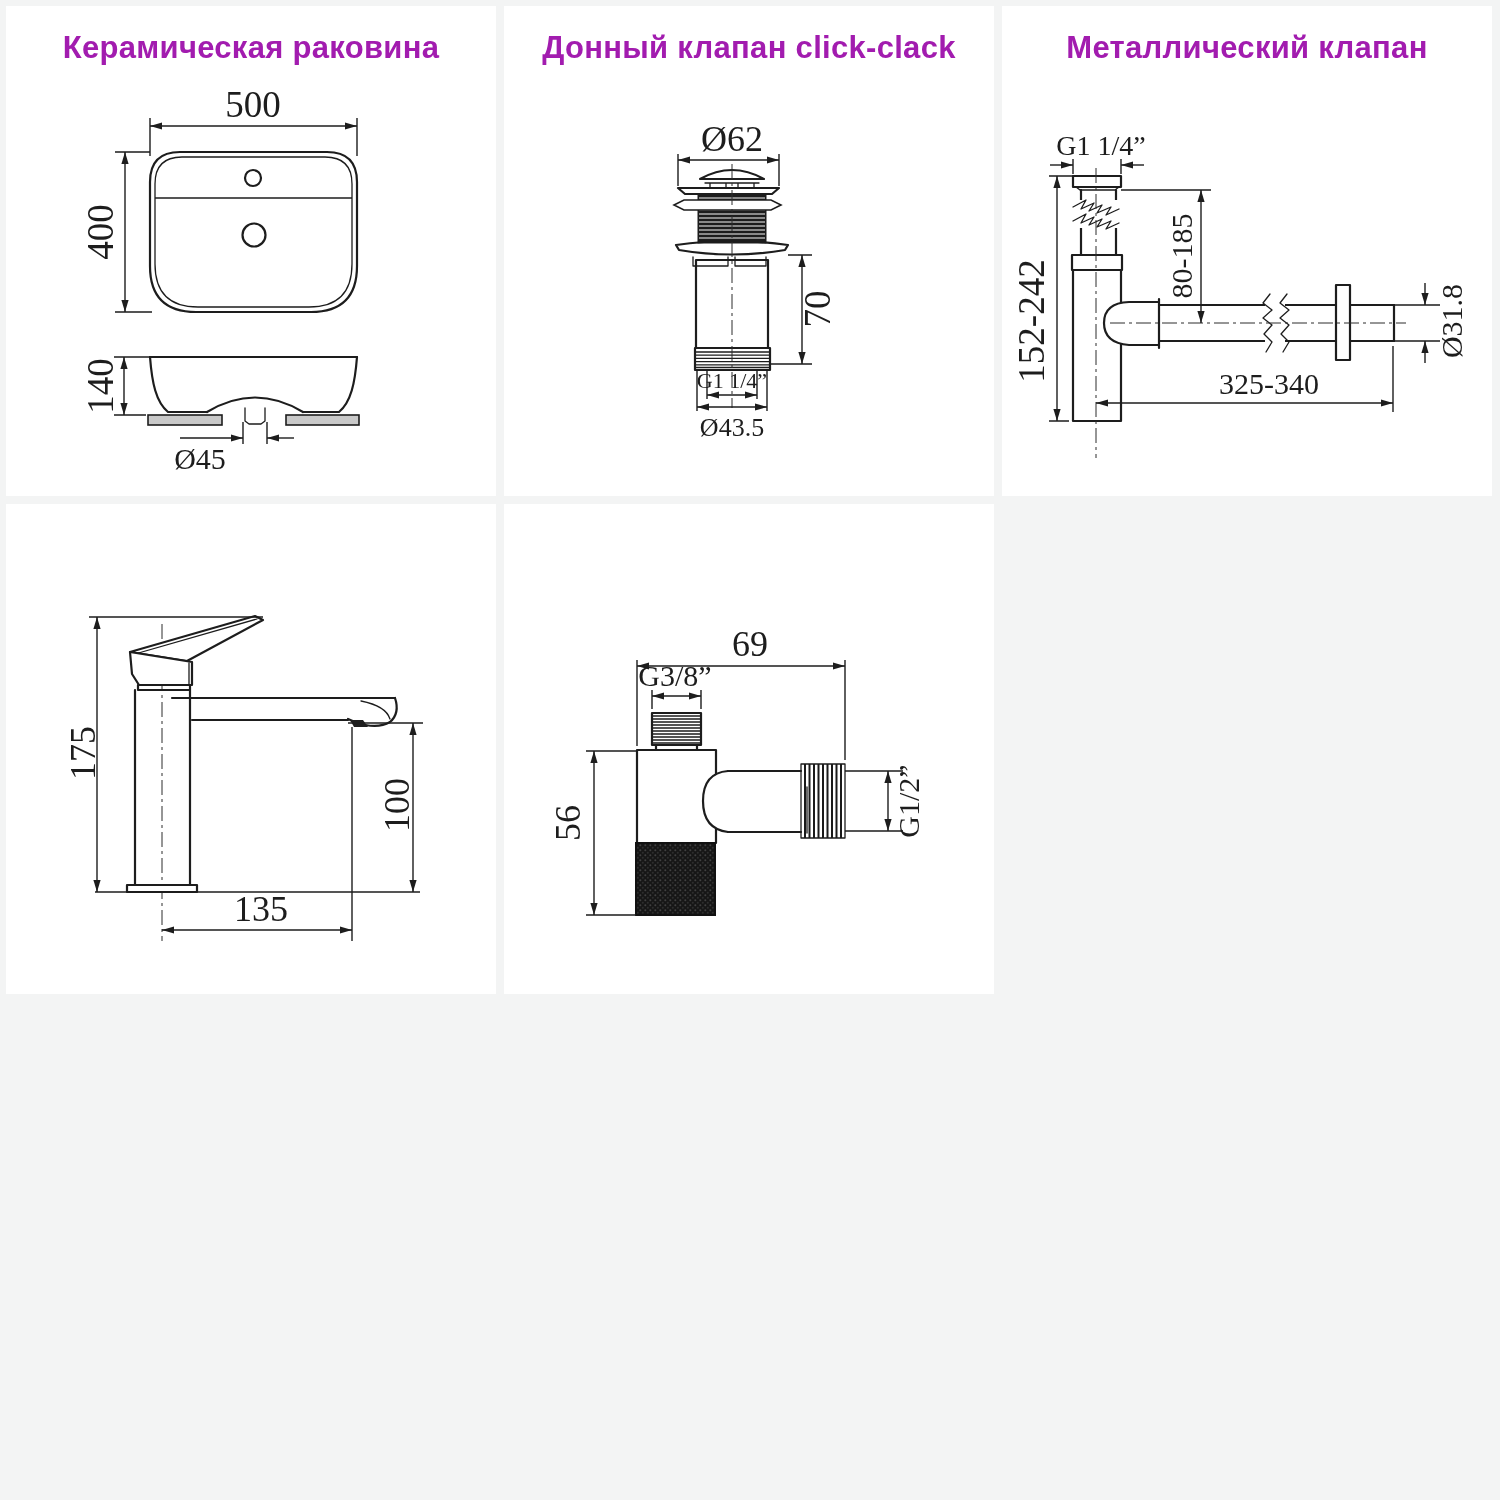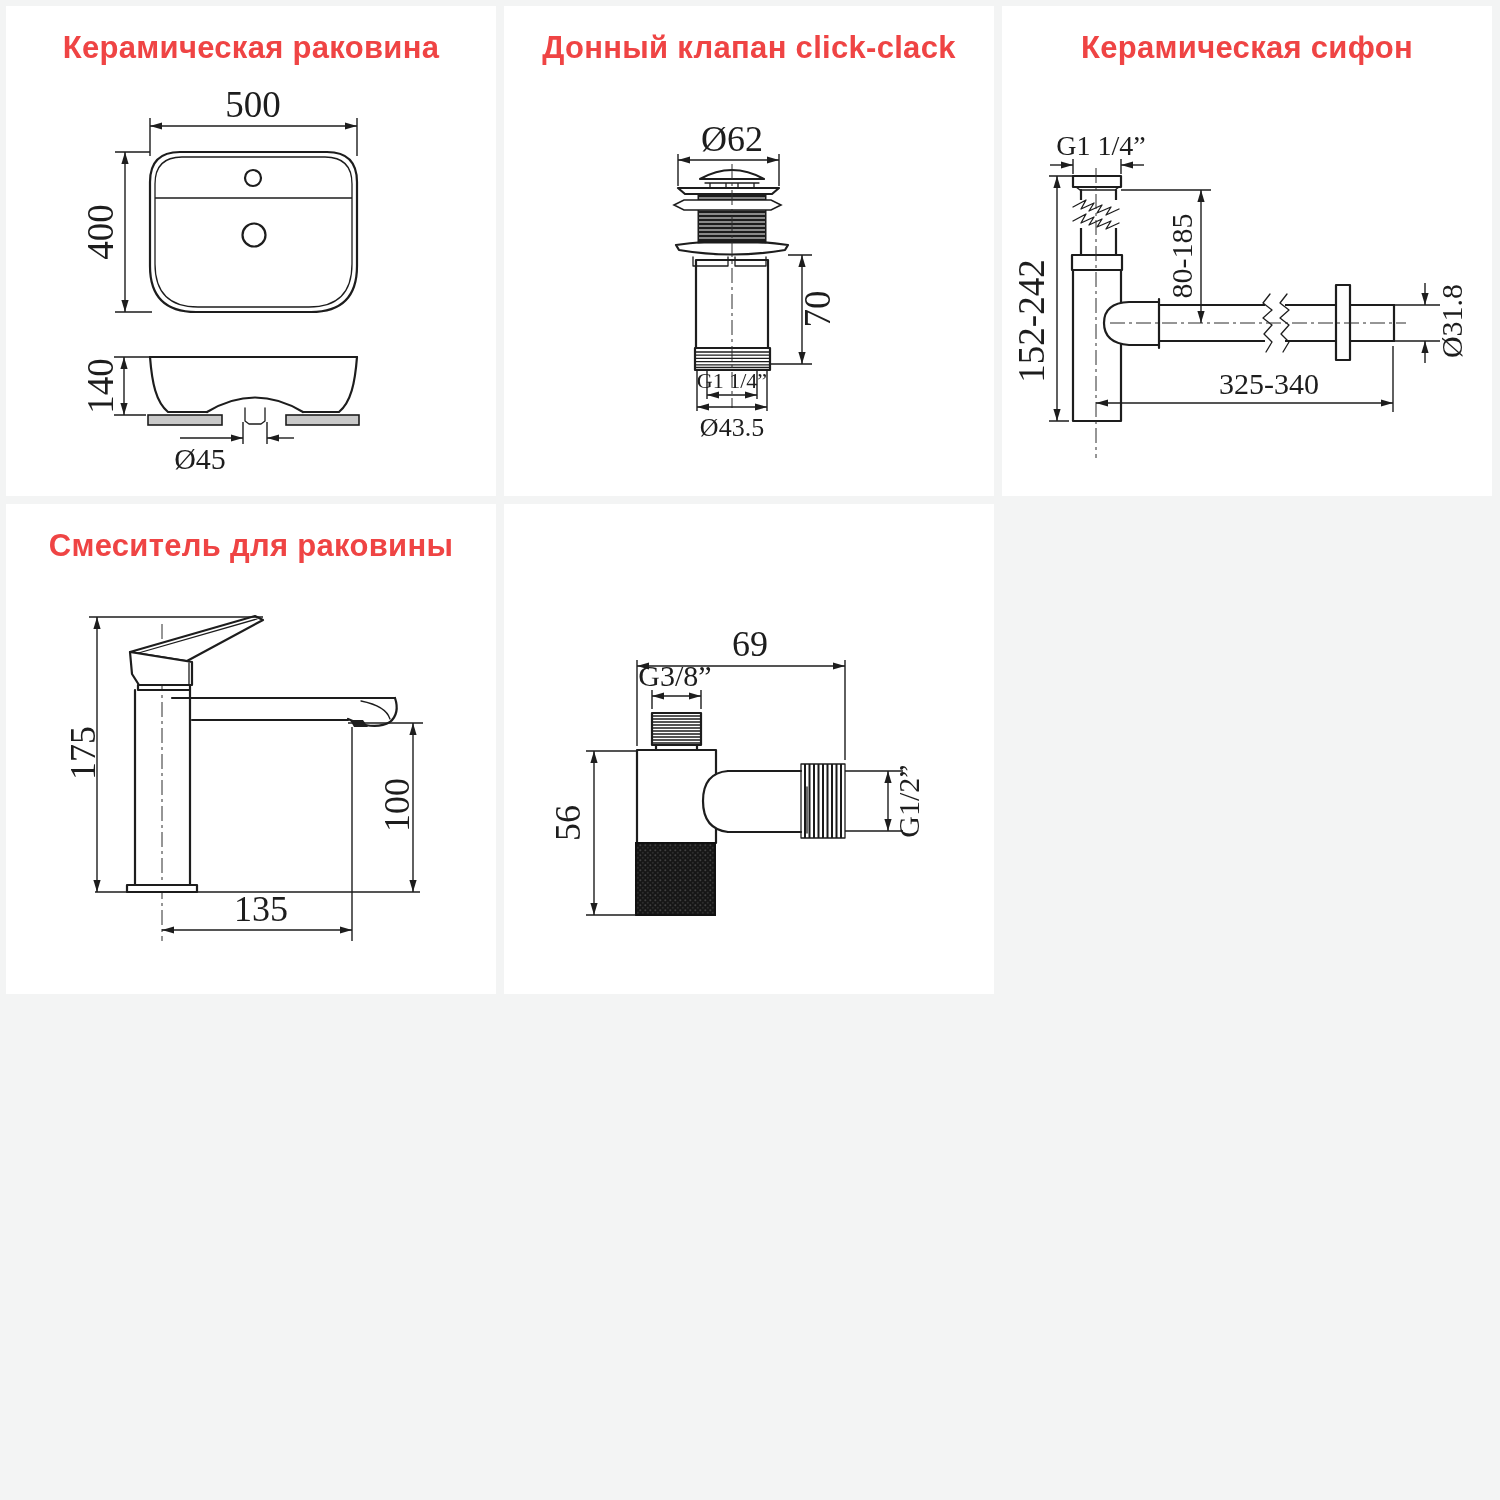--- a/index.html
+++ b/index.html
@@ -3,21 +3,21 @@
 <meta charset="utf-8">
 <style>
   html,body{margin:0;padding:0;}
   body{width:1500px;height:1500px;background:#f3f4f4;font-family:"Liberation Sans",sans-serif;position:relative;}
   .card{position:absolute;width:490px;height:490px;background:#ffffff;}
   #card-sink{left:6px;top:6px;}
   #card-valve{left:504px;top:6px;}
   #card-siphon{left:1002px;top:6px;}
   #card-mixer{left:6px;top:504px;}
   #card-angle{left:504px;top:504px;}
-  .title{position:absolute;top:24px;left:0;right:0;text-align:center;font-size:31px;font-weight:700;color:#ef4444;letter-spacing:.3px;}
+  .title{position:absolute;top:24px;left:0;right:0;text-align:center;font-size:31px;font-weight:700;color:#a21caf;letter-spacing:.3px;}
   svg.draw{position:absolute;left:0;top:0;}
   .o{fill:none;stroke:#1d1d1d;stroke-width:2.2;stroke-linejoin:round;stroke-linecap:round;}
   .ow{fill:#ffffff;stroke:#1d1d1d;stroke-width:2.2;stroke-linejoin:round;}
   .t{fill:none;stroke:#1d1d1d;stroke-width:1.3;stroke-linejoin:round;stroke-linecap:round;}
   .m{fill:none;stroke:#1d1d1d;stroke-width:1.7;}
   .d{fill:none;stroke:#1d1d1d;stroke-width:1.4;}
   .cl{fill:none;stroke:#2d2d2d;stroke-width:1;stroke-dasharray:15 4 3 4;}
   .lbl{fill:#1d1d1d;font-family:"Liberation Serif","DejaVu Serif",serif;text-anchor:middle;font-size:36px;}
   .f37{font-size:37px;}.f30{font-size:30px;}.f28{font-size:28px;}.f26{font-size:26px;}.f22{font-size:22px;}
 </style>
@@ -111,21 +111,21 @@
     </g>
     <g>
       <path class="d" d="M193,364 V405 M263,364 V405"></path>
       <line class="d" x1="193" y1="401" x2="263" y2="401" marker-start="url(#m2)" marker-end="url(#m2)"></line>
       <text class="lbl f26" x="228" y="430">Ø43.5</text>
     </g>
   </svg>
 </section>
 
 <section class="card" id="card-siphon">
-  <div class="title">Керамическая сифон</div>
+  <div class="title">Металлический клапан</div>
   <svg class="draw" width="490" height="490" viewBox="0 0 490 490">
     <defs>
       <marker id="m3" viewBox="0 0 14 10" refX="13" refY="5" markerWidth="14" markerHeight="10" markerUnits="userSpaceOnUse" orient="auto-start-reverse">
         <path d="M1,1.4 L13,5 L1,8.6 Z" fill="#1d1d1d"></path>
       </marker>
     </defs>
     <g>
       <path class="o" d="M79,184 V250 M114,184 V250"></path>
       <rect x="73" y="194" width="48" height="28" fill="#ffffff"></rect>
       <path class="t" d="M71,201 L84,194 79,203 92,197 87,205 100,199 95,207 109,201 104,209 117,203"></path>
@@ -169,21 +169,20 @@
     </g>
     <g>
       <path class="d" d="M391,340 V406"></path>
       <line class="d" x1="94" y1="397" x2="391" y2="397" marker-start="url(#m3)" marker-end="url(#m3)"></line>
       <text class="lbl f30" x="267" y="388">325-340</text>
     </g>
   </svg>
 </section>
 
 <section class="card" id="card-mixer">
-  <div class="title">Смеситель для раковины</div>
   <svg class="draw" width="490" height="490" viewBox="0 0 490 490">
     <defs>
       <marker id="m4" viewBox="0 0 14 10" refX="13" refY="5" markerWidth="14" markerHeight="10" markerUnits="userSpaceOnUse" orient="auto-start-reverse">
         <path d="M1,1.4 L13,5 L1,8.6 Z" fill="#1d1d1d"></path>
       </marker>
     </defs>
     <g>
       <path class="cl" d="M156,120 V437"></path>
       <path class="ow" d="M124,148 L249,112 L257,116 L181,157 Z"></path>
       <path class="t" d="M129,150 L251,115"></path>

